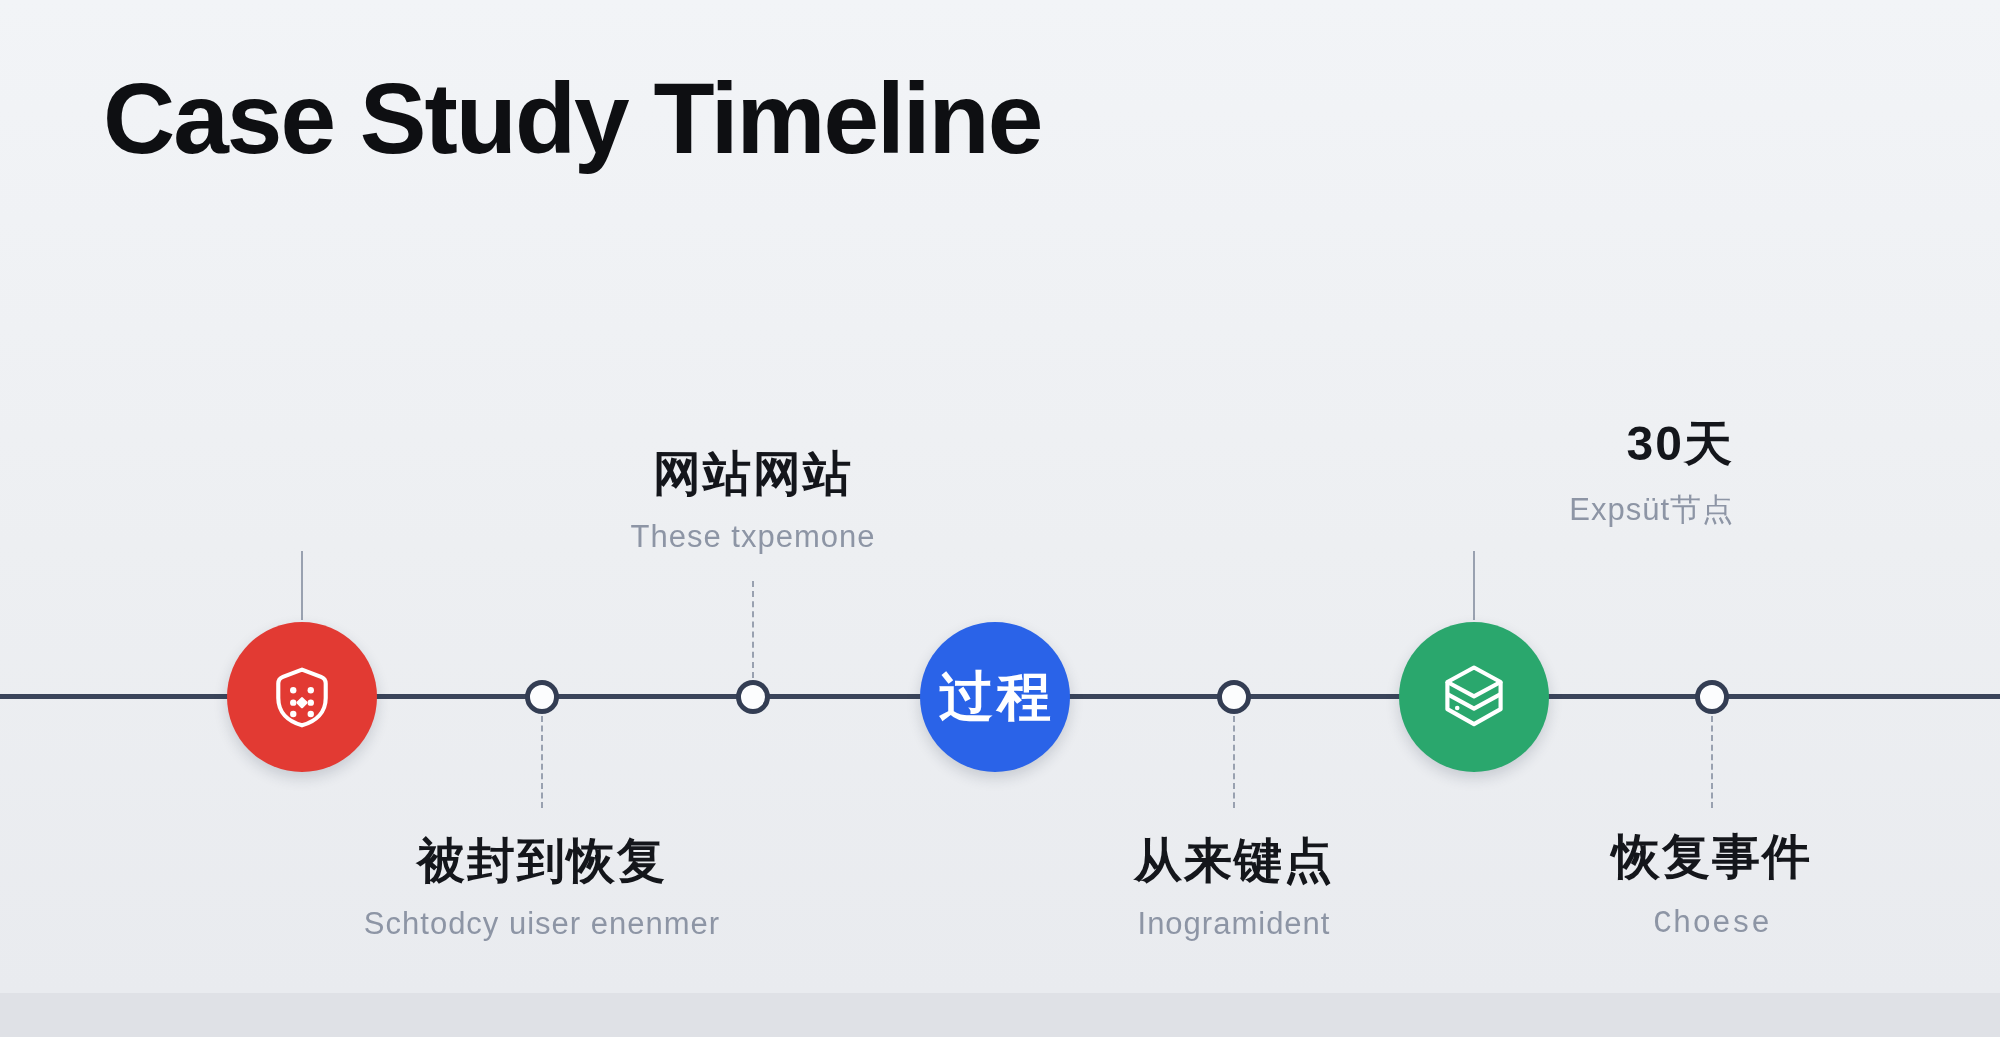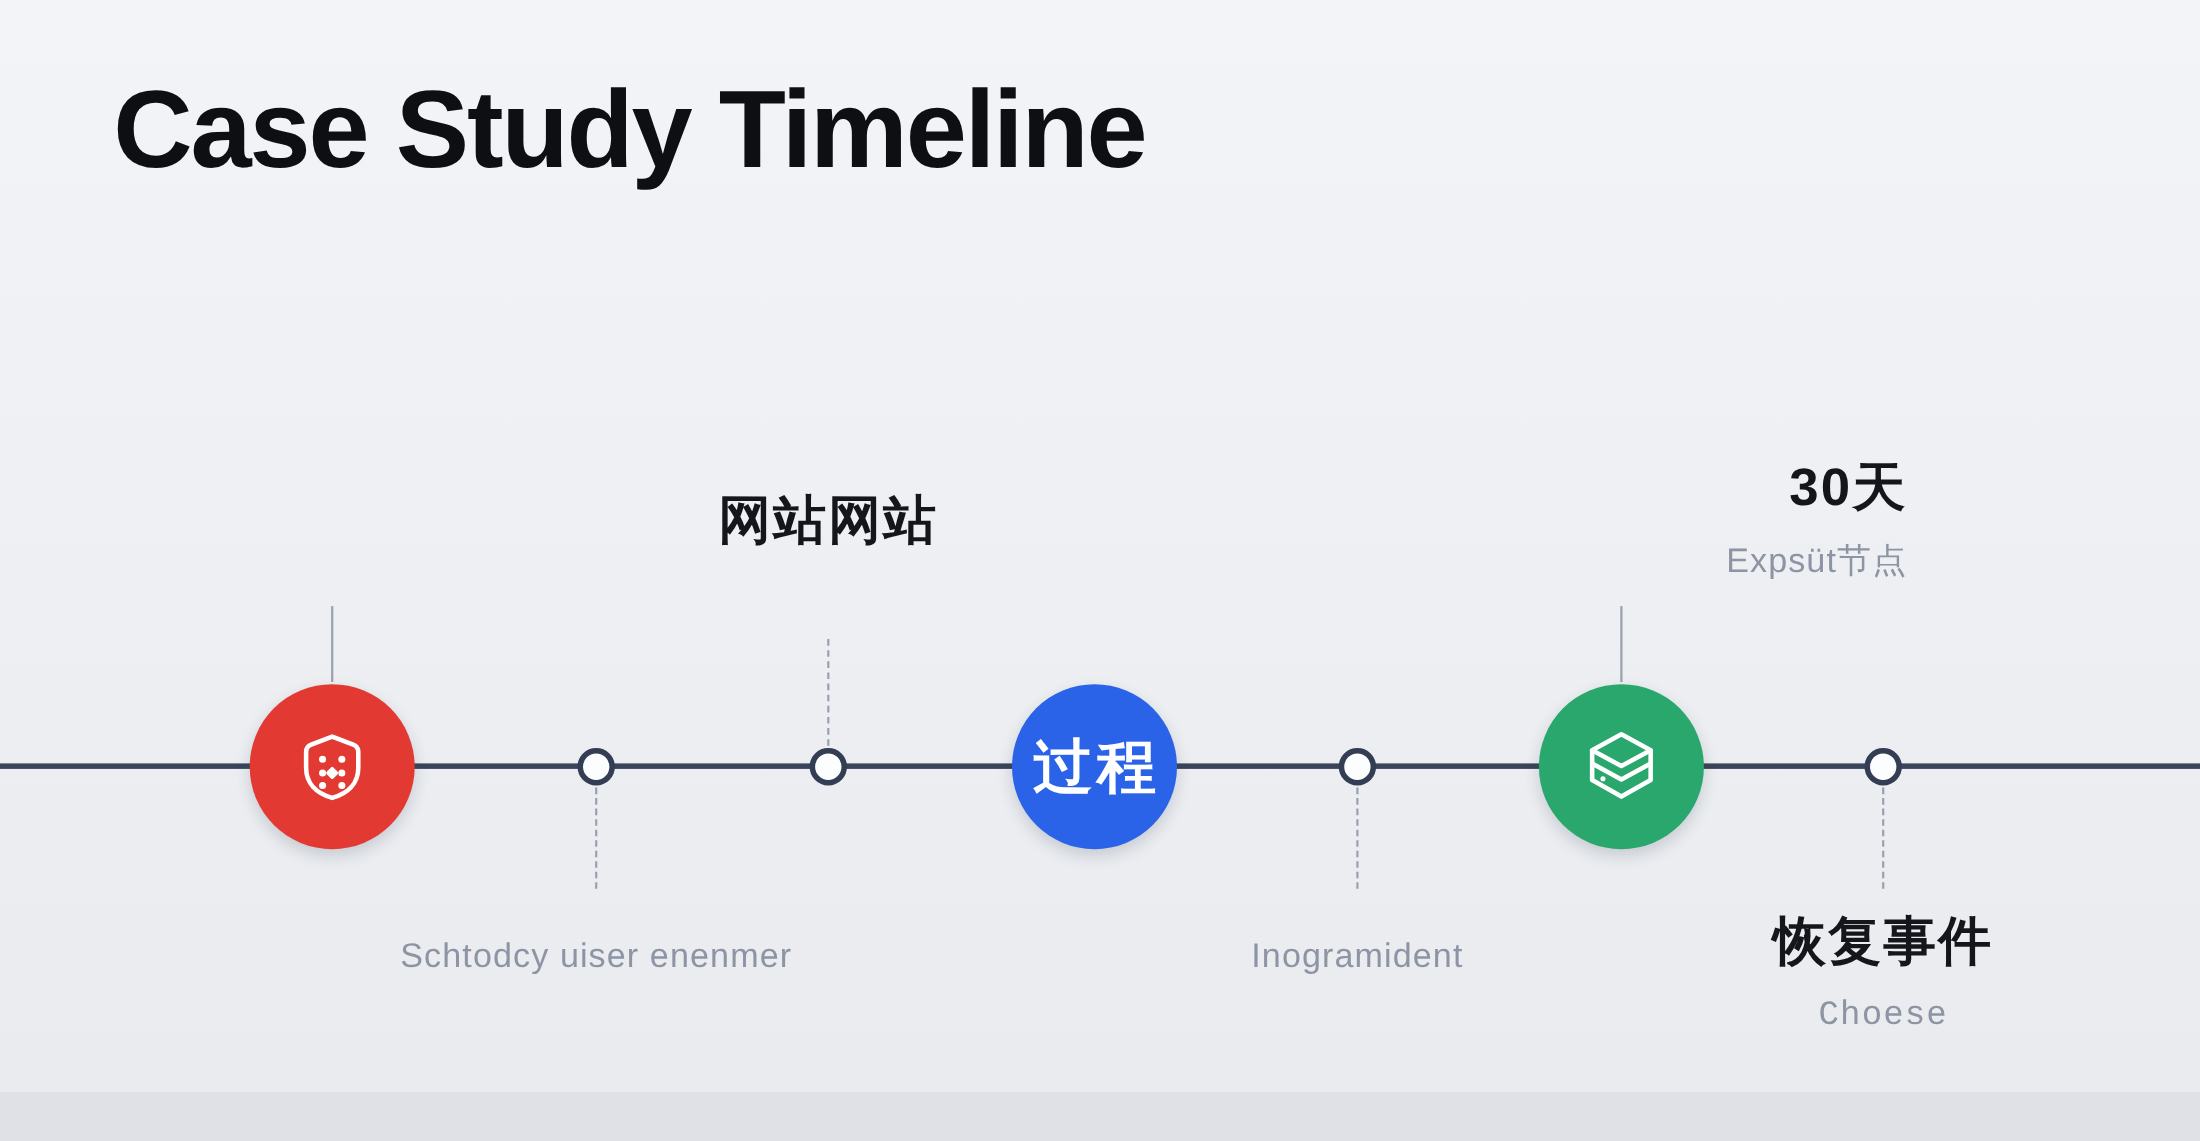--- a/index.html
+++ b/index.html
@@ -180,32 +180,35 @@
   </div>
 
   <div class="node-minor dot-2"></div>
   <div class="node-minor dot-3"></div>
   <div class="node-minor dot-5"></div>
   <div class="node-minor dot-7"></div>
 
 
   <div class="label-group lg-3">
     <div class="node-title">网站网站</div>
+    <div class="node-sub">These txpemone</div>
   </div>
 
   <div class="label-group lg-6">
     <div class="node-title">30天</div>
     <div class="node-sub">Expsüt节点</div>
   </div>
 
   <div class="label-group lg-2">
+    <div class="node-title">被封到恢复</div>
     <div class="node-sub">Schtodcy uiser enenmer</div>
   </div>
 
   <div class="label-group lg-5">
+    <div class="node-title">从来键点</div>
     <div class="node-sub">Inogramident</div>
   </div>
 
   <div class="label-group lg-7">
     <div class="node-title">恢复事件</div>
     <div class="node-sub">Choese</div>
   </div>
 
   <div class="watermark">
     <span class="wm-a"></span>

